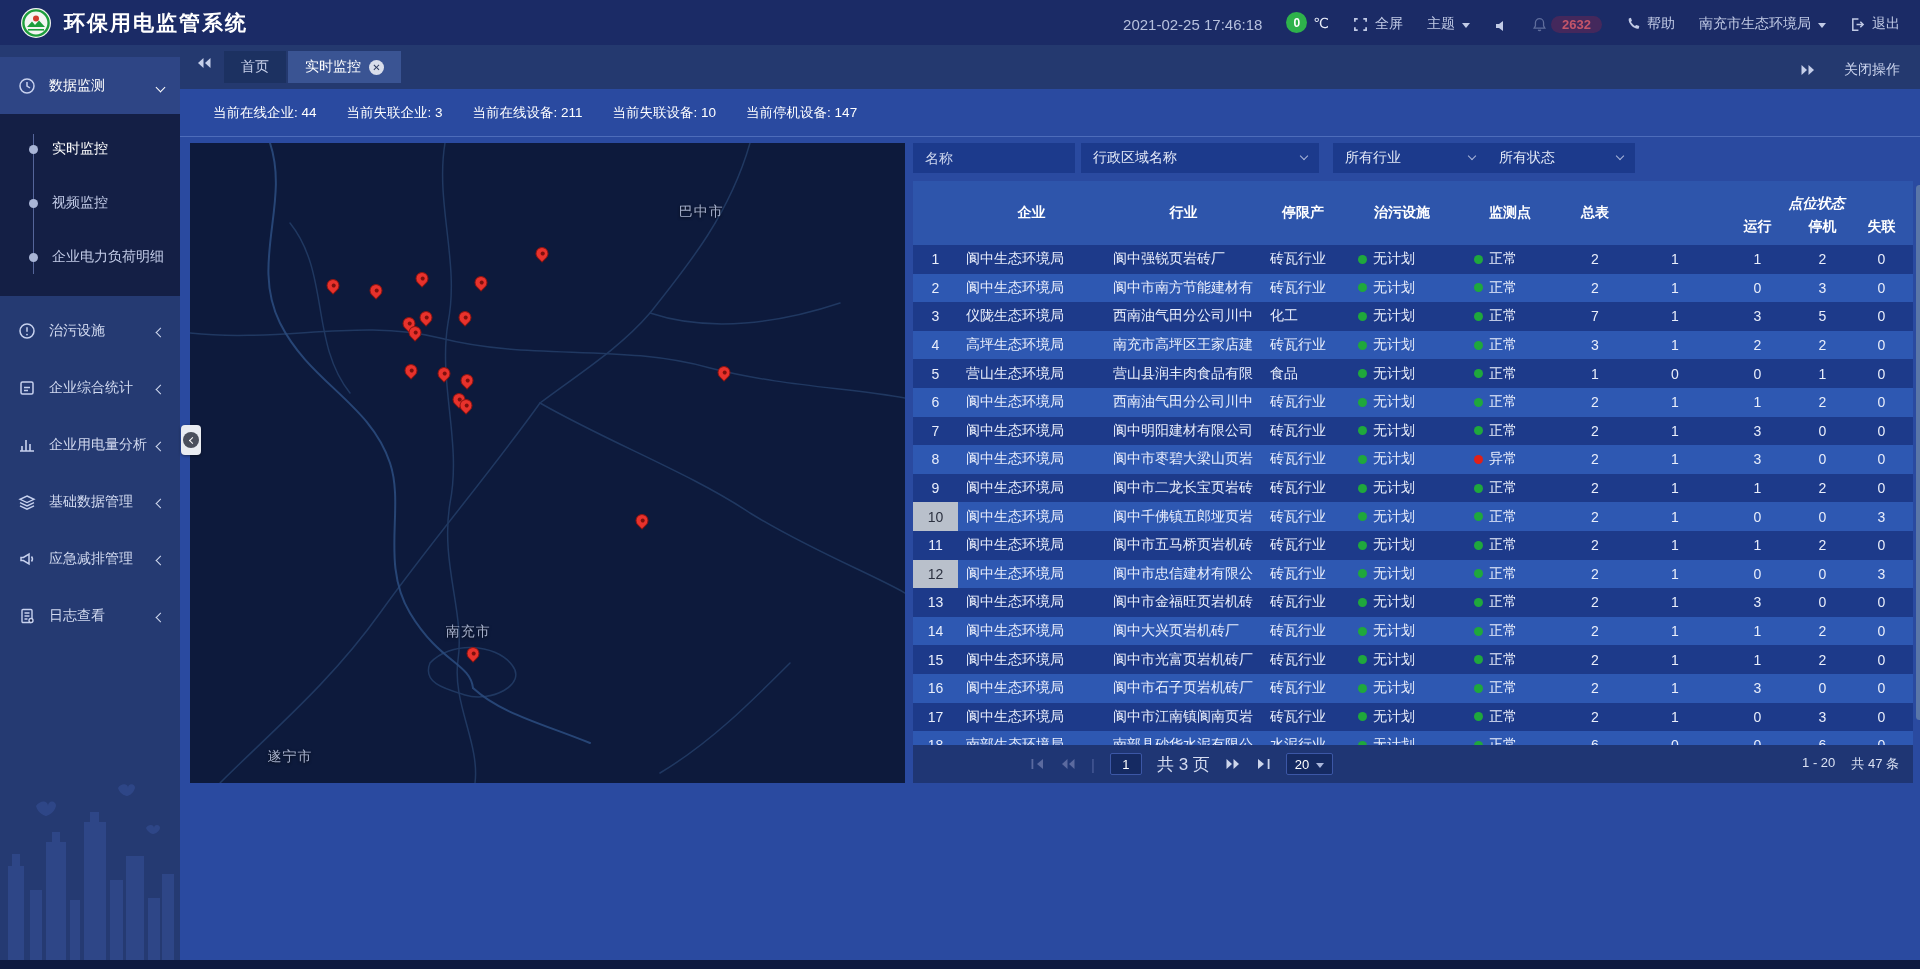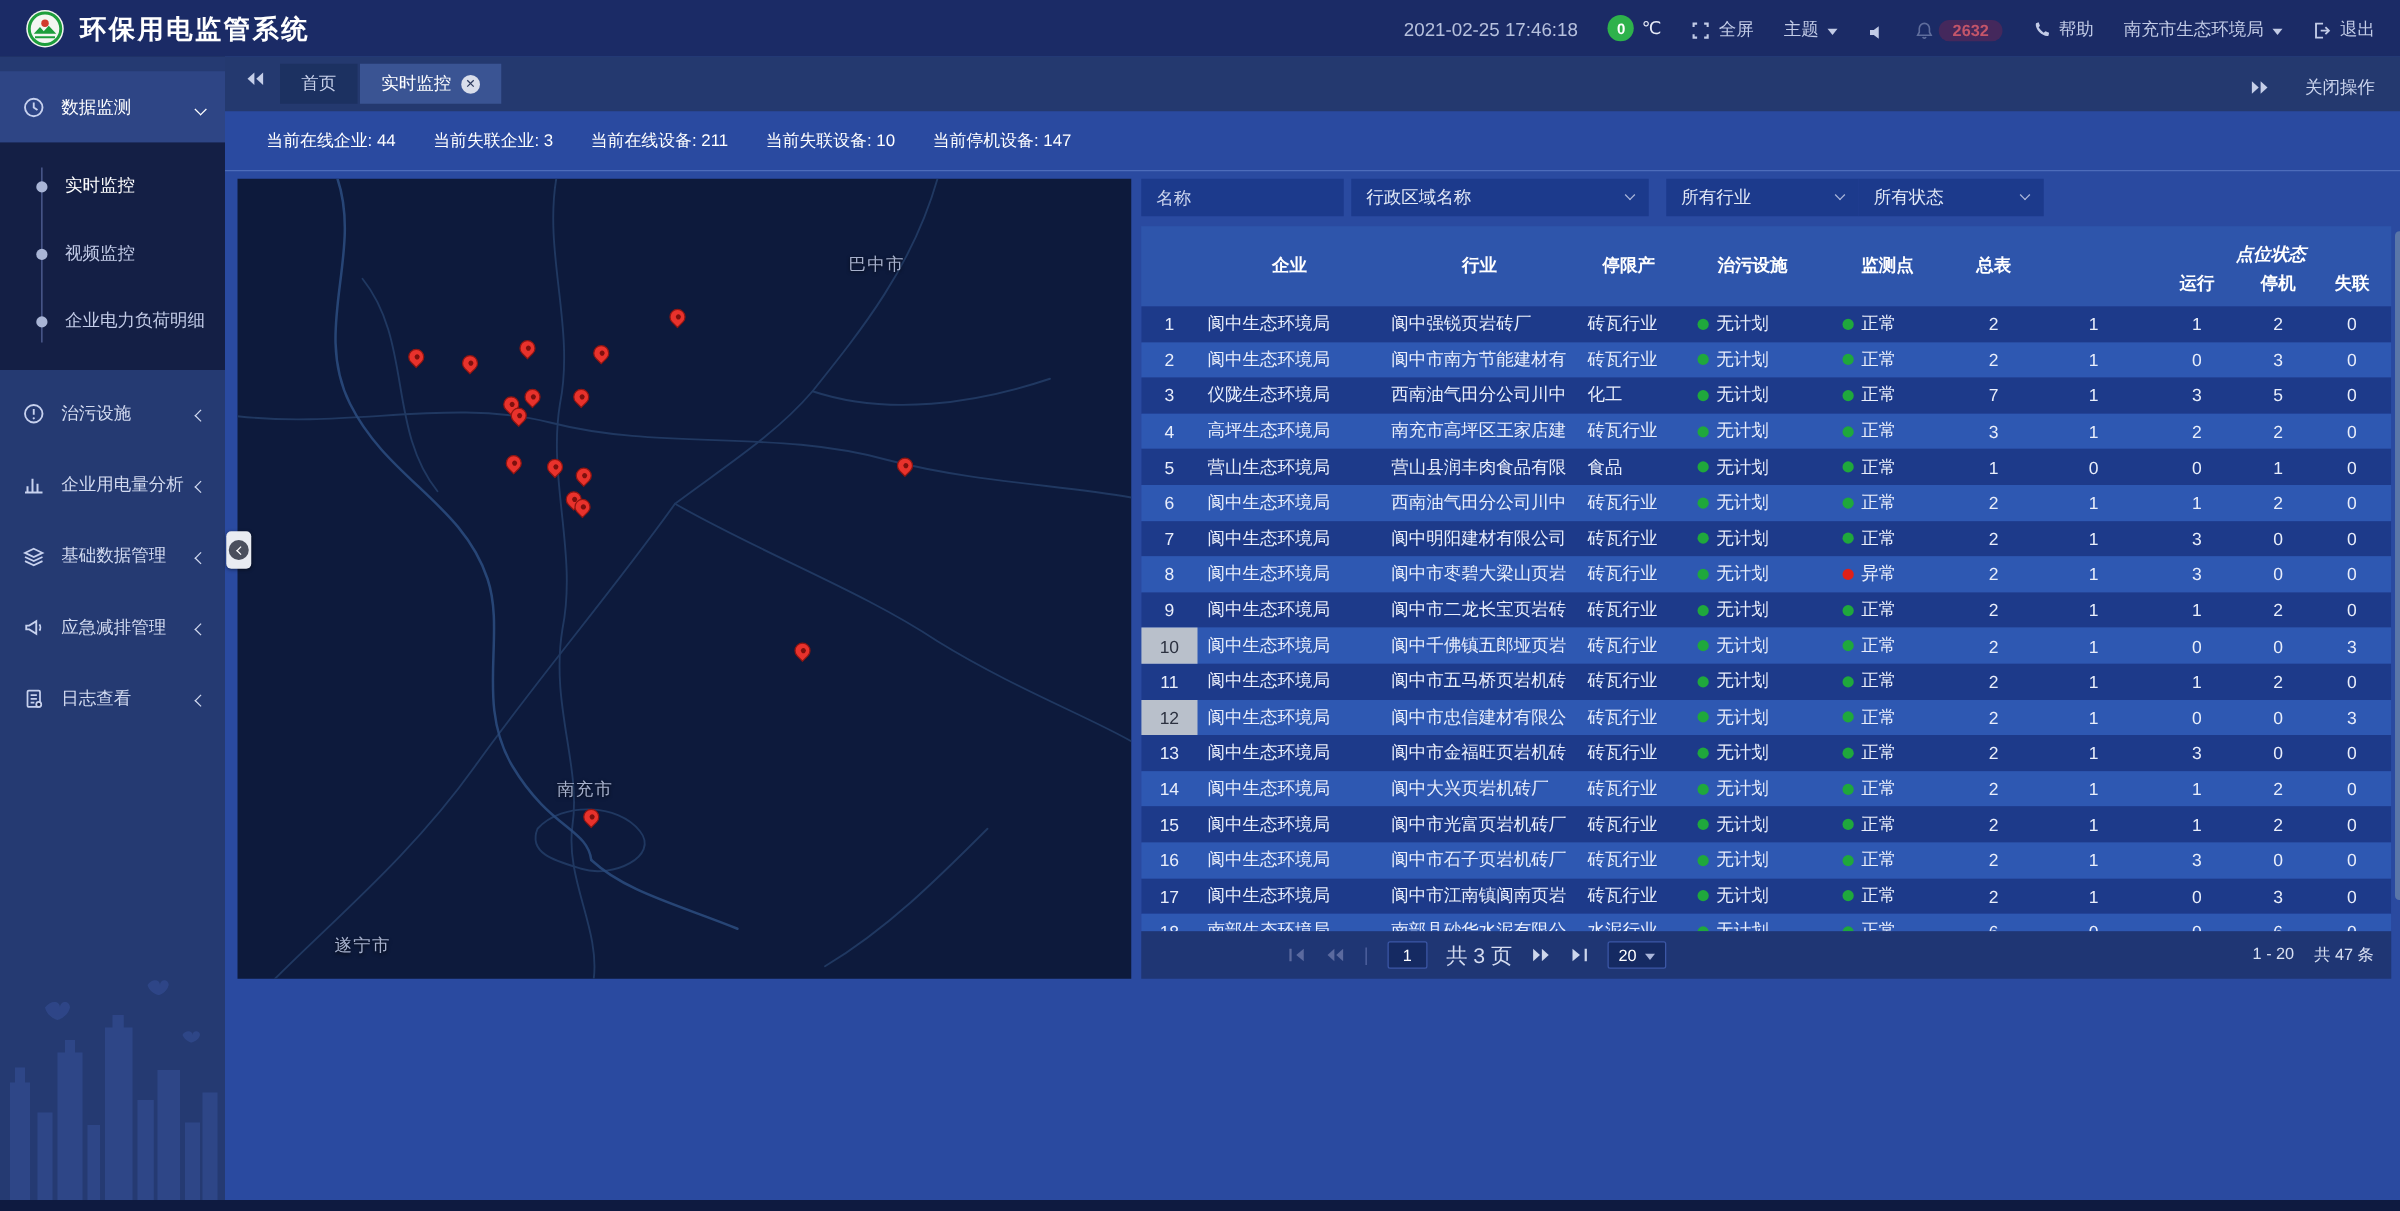--- a/index.html
+++ b/index.html
@@ -230,20 +230,30 @@
                 <circle cx="9" cy="9" r="7"></circle>
                 <path d="M9 5.2v4.6"></path>
                 <circle cx="9" cy="12.6" r="0.9" fill="currentColor" stroke="none"></circle>
               </svg>
             </span>
             <span class="mi-label">治污设施</span>
             <span><i class="chv left"></i></span>
           </div>
           <div class="menu-item">
             <span class="mi-icon">
+              <svg width="18" height="18" viewBox="0 0 18 18" fill="none" stroke="currentColor" stroke-width="1.5">
+                <rect x="3" y="3" width="12" height="12" rx="1.5"></rect>
+                <path d="M6 8.5h6M6 11.5h4"></path>
+              </svg>
+            </span>
+            <span class="mi-label">企业综合统计</span>
+            <span><i class="chv left"></i></span>
+          </div>
+          <div class="menu-item">
+            <span class="mi-icon">
               <svg width="18" height="18" viewBox="0 0 18 18" fill="none" stroke="currentColor" stroke-width="1.6">
                 <path d="M4 15V10M8 15V4M12 15V8M2 15h14"></path>
               </svg>
             </span>
             <span class="mi-label">企业用电量分析</span>
             <span><i class="chv left"></i></span>
           </div>
           <div class="menu-item">
             <span class="mi-icon">
               <svg width="18" height="18" viewBox="0 0 18 18" fill="none" stroke="currentColor" stroke-width="1.4">

